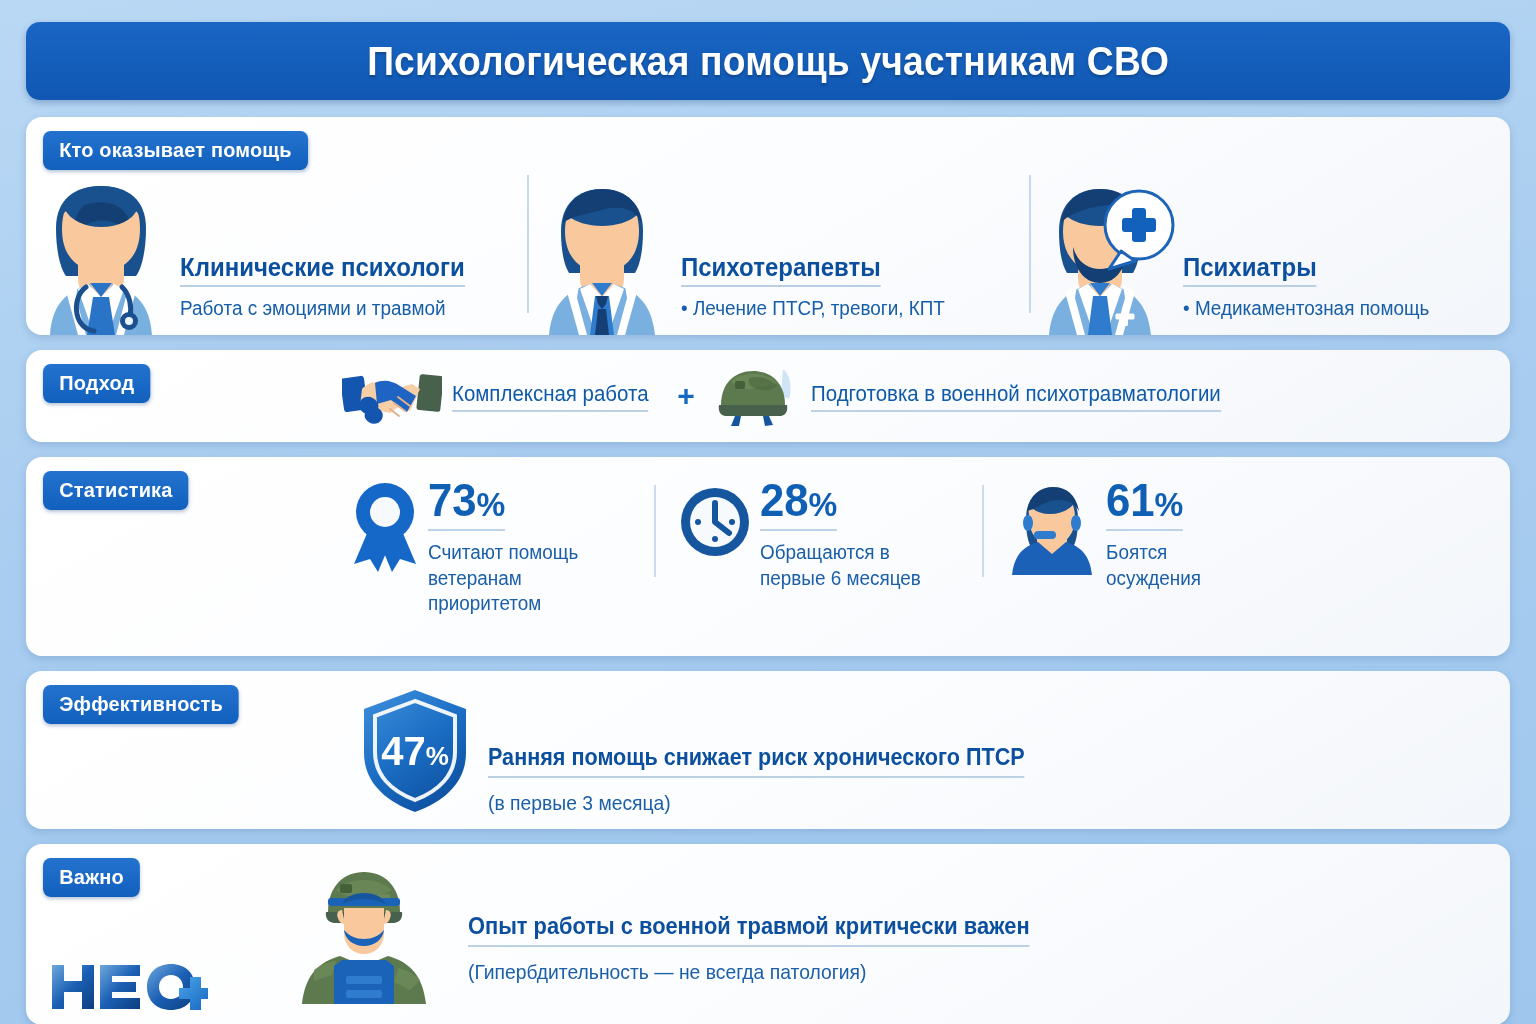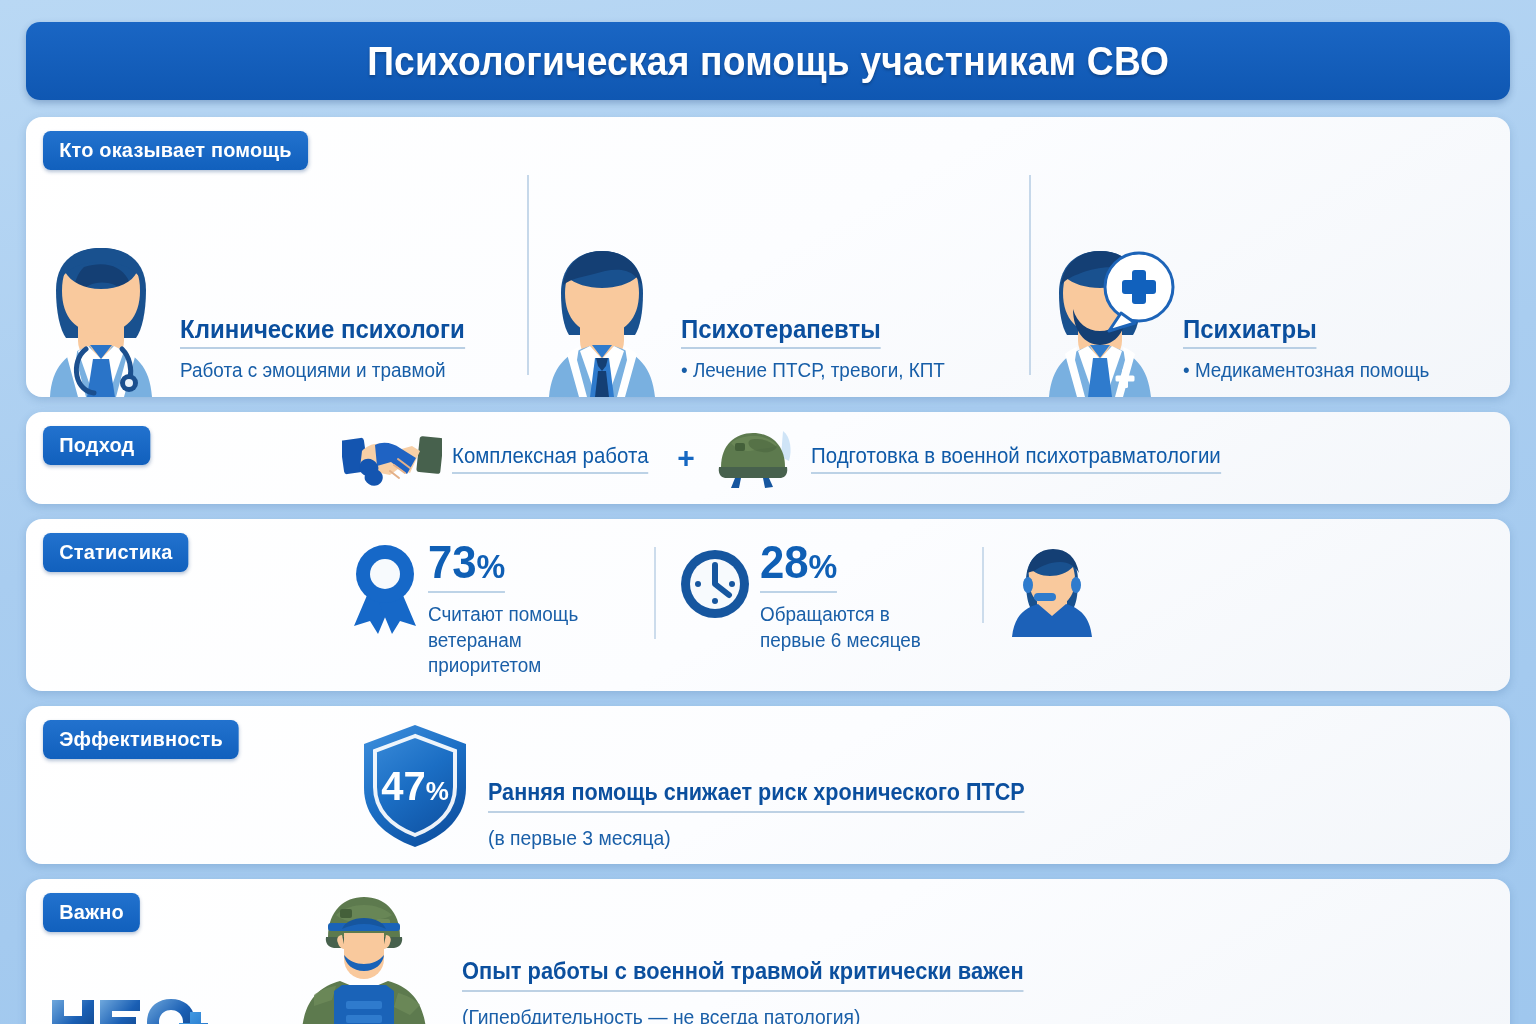--- a/index.html
+++ b/index.html
@@ -39,21 +39,21 @@
     position:absolute;left:17px;top:14px;
     background:linear-gradient(180deg,#2272ce 0%,#1160bd 100%);
     color:#fff;font-size:21px;font-weight:bold;
     padding:7px 17px 8px 17px;border-radius:8px;
     box-shadow:0 2px 4px rgba(30,70,130,.32);
     white-space:nowrap;transform:scaleX(.95);transform-origin:left center;
     letter-spacing:.2px;
   }
 
   
-  .c1{height:280px;}
+  .c1{height:218px;}
   .providers{
     position:absolute;left:0;right:0;top:44px;bottom:0;
     display:flex;align-items:center;gap:20px;
   }
   .prov{flex:1;display:flex;align-items:flex-end;height:100%;position:relative;}
   .prov + .prov::before{
     content:"";position:absolute;left:0;top:14px;bottom:22px;width:2px;
     background:#c6d8ea;
   }
   .prov-fig{width:150px;height:152px;flex:0 0 150px;align-self:flex-end;}
@@ -73,21 +73,21 @@
   .c2{height:92px;display:flex;align-items:center;padding-left:16px;}
   .approach{display:flex;align-items:center;margin-left:300px;gap:10px;}
   .appr-label{
     color:#0f5aa8;font-size:22px;font-weight:500;
     border-bottom:2px solid #bcd2e6;padding-bottom:3px;
     transform:scaleX(.93);transform-origin:left;white-space:nowrap;
   }
   .plus{color:#1567c2;font-size:30px;font-weight:bold;margin:0 4px;}
 
   
-  .c3{height:172px;}
+  .c3{height:199px;}
   .stats{
     position:absolute;left:300px;right:240px;top:20px;bottom:10px;
     display:flex;align-items:flex-start;gap:40px;
   }
   .stat{flex:1;display:flex;align-items:flex-start;position:relative;padding-left:22px;}
   .stat + .stat::before{
     content:"";position:absolute;left:0;top:8px;bottom:14px;width:2px;background:#ccdcec;
   }
   .stat-ico{flex:0 0 auto;margin-right:6px;margin-top:2px;}
   .stat-num{
@@ -106,21 +106,21 @@
   .eff{position:absolute;left:330px;top:16px;display:flex;align-items:flex-end;gap:14px;}
   .eff-main{
     color:#0b4f9e;font-size:24px;font-weight:bold;
     border-bottom:2px solid #bdd1e4;padding-bottom:5px;display:inline-block;
     transform:scaleX(.9);transform-origin:left;white-space:nowrap;margin-top:24px;
   }
   .eff-sub{color:#1a5fa8;font-size:21px;margin-top:13px;transform:scaleX(.92);transform-origin:left;}
 
   
   .c5{height:181px;}
-  .imp{position:absolute;left:258px;top:10px;display:flex;align-items:flex-end;gap:18px;}
+  .imp{position:absolute;left:258px;top:20px;display:flex;align-items:center;gap:24px;}
   .imp-main{
     color:#0b4f9e;font-size:24px;font-weight:bold;
     border-bottom:2px solid #bdd1e4;padding-bottom:5px;display:inline-block;
     transform:scaleX(.91);transform-origin:left;white-space:nowrap;margin-top:28px;
   }
   .imp-sub{color:#1a5fa8;font-size:21px;margin-top:13px;transform:scaleX(.92);transform-origin:left;}
 
   .logo{position:absolute;left:22px;bottom:12px;width:160px;height:52px;}
 </style>
 </head>
@@ -290,20 +290,24 @@
         <svg class="stat-ico" width="96" height="96" viewBox="0 0 96 96">
           <path d="M22 40c0-20 11-31 26-31s26 11 26 31c0 14-2 23-5 28H27c-3-5-5-14-5-28z" fill="#19518f"></path>
           <path d="M33 38h30v30a15 15 0 0 1-30 0z" fill="#f9c99d"></path>
           <path d="M25 38c0 18 10 28 23 28s23-10 23-28c0-5-1-8-2-12-6 6-14 9-23 9s-16-3-21-9c-1 4 0 7 0 12z" fill="#f9c99d"></path>
           <path d="M23 32c3-16 13-24 26-24 14 0 23 8 26 24-4-7-10-11-19-11-10 0-19 4-26 9-3 1-5 1-7 2z" fill="#143f74"></path>
           <ellipse cx="24" cy="44" rx="5" ry="8" fill="#2f7bcd"></ellipse>
           <ellipse cx="72" cy="44" rx="5" ry="8" fill="#2f7bcd"></ellipse>
           <rect x="30" y="52" width="22" height="8" rx="4" fill="#2f7bcd"></rect>
           <path d="M8 96c2-20 12-29 26-33l14 12 14-12c14 4 24 13 26 33z" fill="#1c61b8"></path>
         </svg>
+        <div>
+          <div class="stat-num"><span>61</span><span class="pct">%</span></div>
+          <div class="stat-cap">Боятся осуждения</div>
+        </div>
       </div>
 
     </div>
   </div>
 
   <div class="card c4">
     <div class="badge">Эффективность</div>
     <div class="eff">
       <svg width="118" height="128" viewBox="0 0 118 128">
         <defs>

